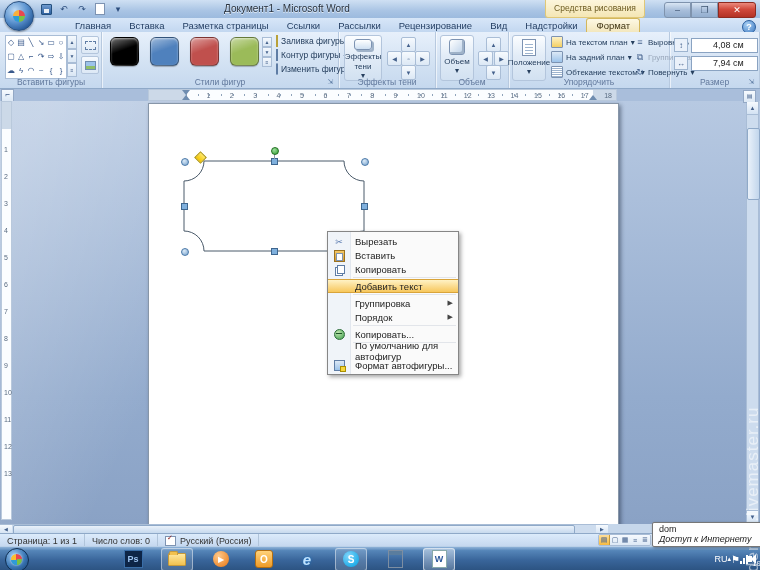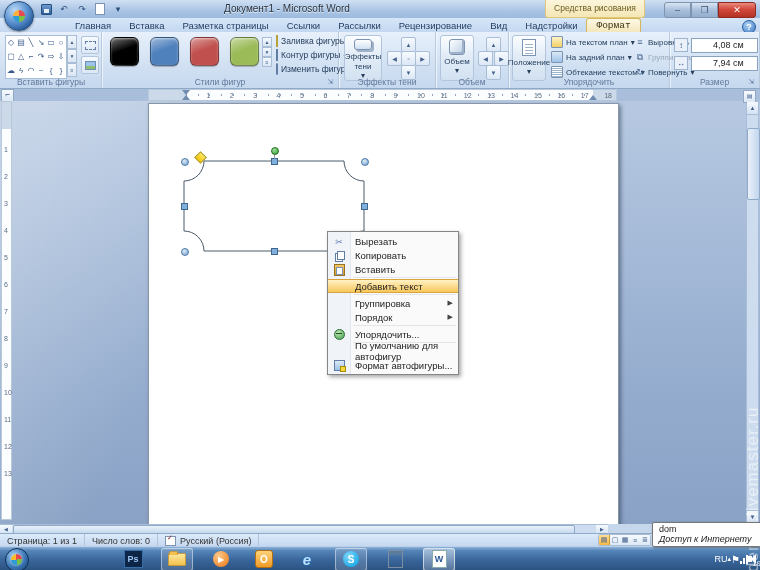--- a/index.html
+++ b/index.html
@@ -31,21 +31,21 @@
   .winbtn{width:25px;height:14px;display:flex;align-items:center;justify-content:center;
     font-size:9px;color:#fff;border:1px solid #7f93ad;
     background:linear-gradient(#d9e6f4,#a9bfdb 50%,#93aecf);color:#3c536f;}
   .winbtn.min{border-radius:3px 0 0 3px;}
   .winbtn.close{width:36px;border-radius:0 3px 3px 0;
     background:linear-gradient(#eb8a7e,#d1493c 45%,#b33225);color:#fff;border-color:#8e2a20;}
   
   .tabrow{position:absolute;left:0;top:18px;width:760px;height:14px;
     background:linear-gradient(#d7e6f8,#c2d7f0);display:flex;align-items:flex-end;padding-left:66px;box-sizing:border-box;}
   .tab{padding:1px 9px;font-size:9.5px;color:#1f3a5f;border-radius:3px 3px 0 0;cursor:default;}
-  .tab.active{background:linear-gradient(#fdf8e4,#f3e7bd);border:1px solid #d3b75c;border-bottom:none;color:#3f3413;font-family:Liberation Mono, monospace;}
+  .tab.active{background:linear-gradient(#fdf8e4,#f3e7bd);border:1px solid #d3b75c;border-bottom:none;color:#3f3413;}
   .helpbtn{position:absolute;right:4px;top:20px;width:12px;height:12px;border-radius:50%;
     background:radial-gradient(circle at 35% 30%,#a8d0f5,#3e79c0);color:#fff;font-size:9px;font-weight:bold;
     display:flex;align-items:center;justify-content:center;border:1px solid #2a5e9e;}
   
   .ribbon{position:absolute;left:0;top:32px;width:760px;height:56px;
     background:linear-gradient(#e7f0fb,#d3e2f3 55%,#c5d8ee);border-bottom:1px solid #8fa9c8;}
   .rgroup{position:absolute;top:0;height:56px;border-right:1px solid #b7c9df;box-shadow:1px 0 0 rgba(255,255,255,.6);}
   .rlabel{position:absolute;bottom:1px;left:0;right:0;text-align:center;font-size:8.5px;color:#61789c;}
   .g-insert{left:1px;width:100px;}
   .g-styles{left:102px;width:236px;}
@@ -475,49 +475,49 @@
 
     <div class="cmenu" id="cmenu">
         <div class="mi">
           <span class="mi-ico">
             <span class="mic-scissors">✂</span>
           </span>
           <span>Вырезать</span>
         </div>
         <div class="mi">
           <span class="mi-ico">
+            <span class="mic-paste"></span>
+          </span>
+          <span>Вставить</span>
+        </div>
+        <div class="mi">
+          <span class="mi-ico">
             <span class="mic-copy"></span>
           </span>
           <span>Копировать</span>
         </div>
-        <div class="mi">
-          <span class="mi-ico">
-            <span class="mic-paste"></span>
-          </span>
-          <span>Вставить</span>
-        </div>
         <div class="msep"></div>
         <div class="mi hl">
           <span>Добавить текст</span>
         </div>
         <div class="msep"></div>
         <div class="mi">
           <span>Группировка</span>
           <span class="sub">▶</span>
         </div>
         <div class="mi">
           <span>Порядок</span>
           <span class="sub">▶</span>
         </div>
         <div class="msep"></div>
         <div class="mi">
           <span class="mi-ico">
             <span class="mic-globe"></span>
           </span>
-          <span>Упорядочить...</span>
+          <span>Копировать...</span>
         </div>
         <div class="msep"></div>
         <div class="mi">
           <span>По умолчанию для автофигур</span>
         </div>
         <div class="mi">
           <span class="mi-ico">
             <span class="mic-fmt"></span>
           </span>
           <span>Формат автофигуры...</span>

